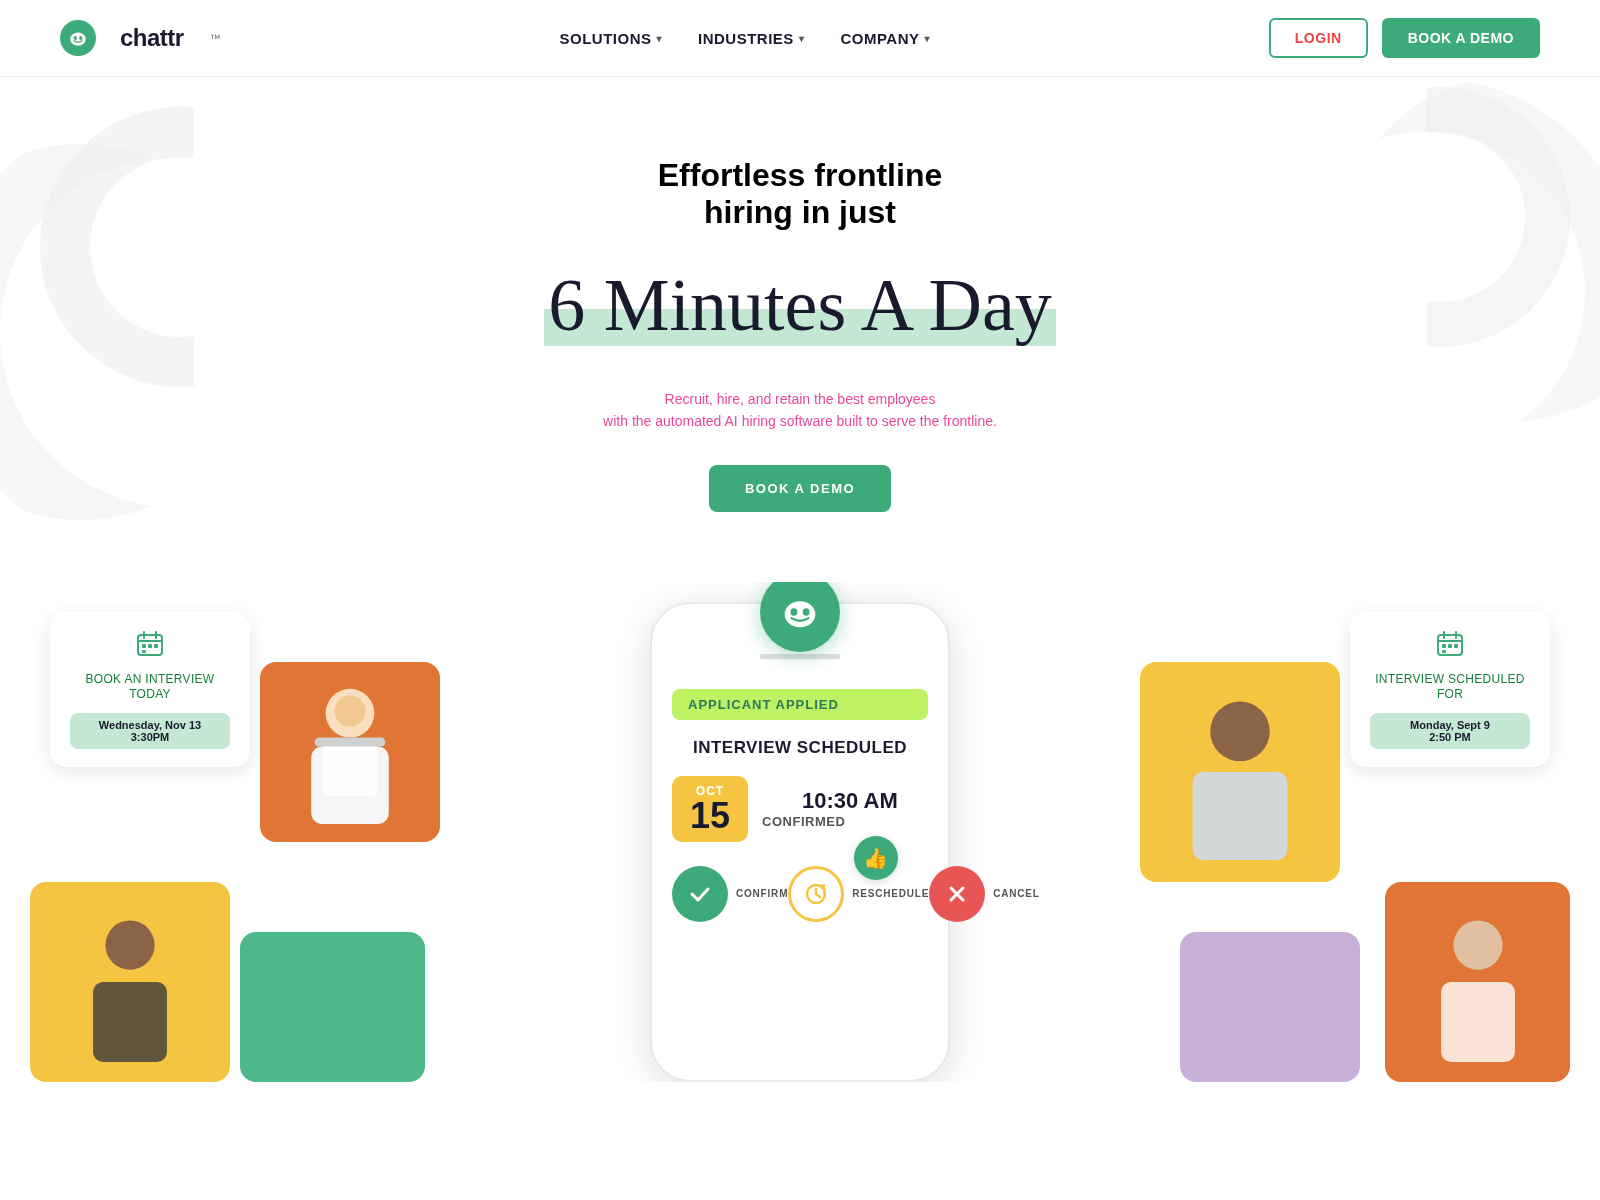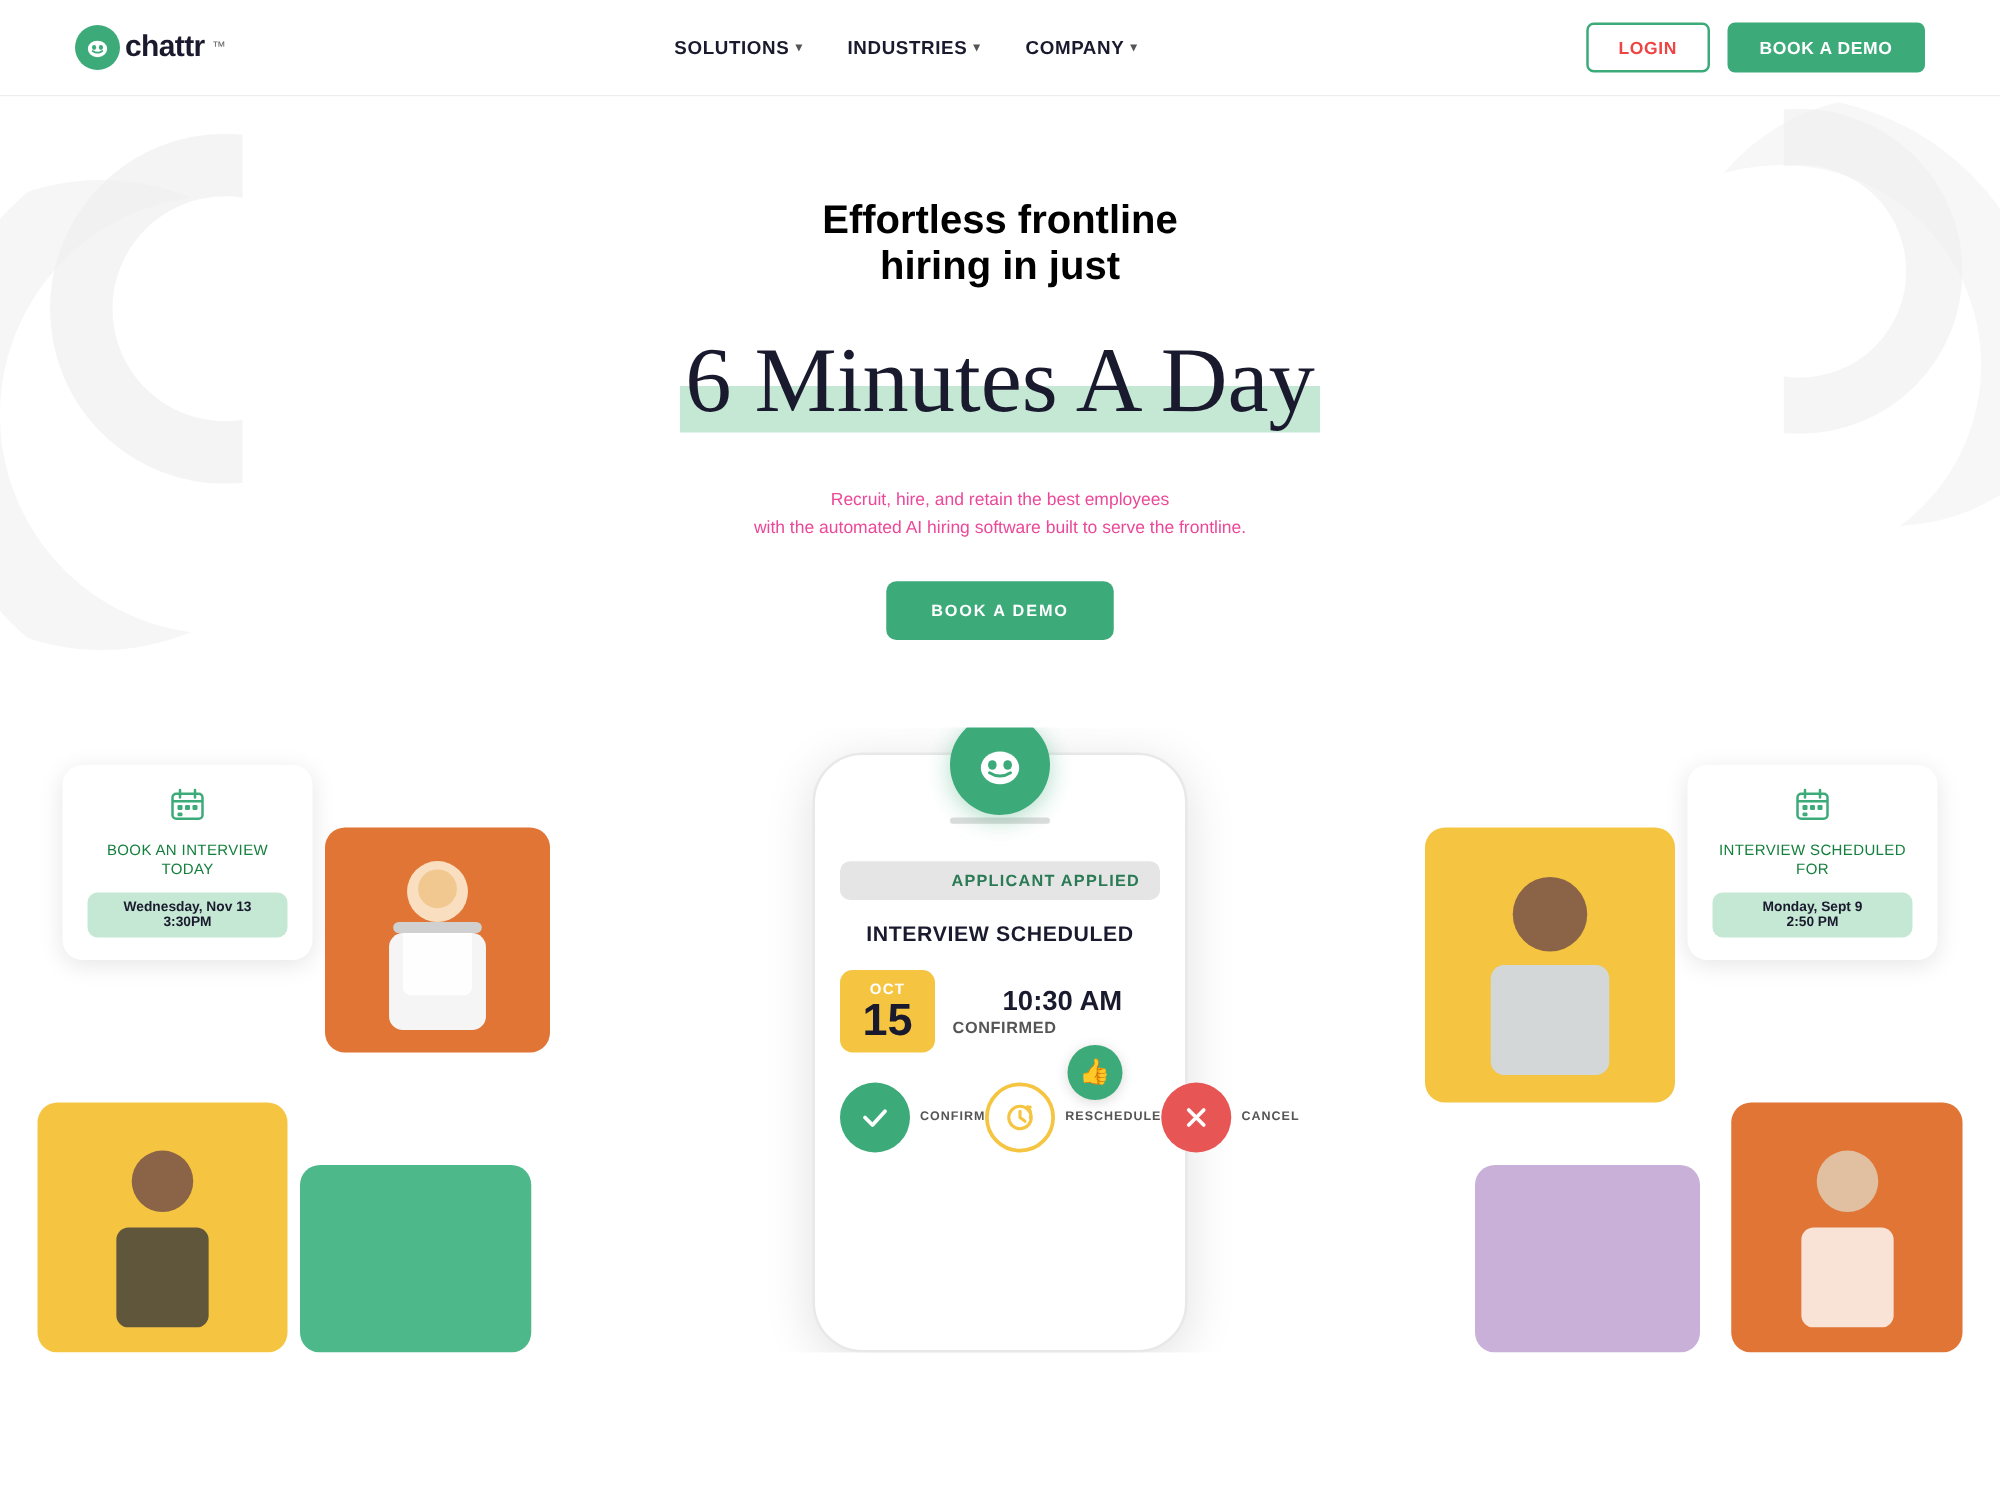--- a/index.html
+++ b/index.html
@@ -18,21 +18,21 @@
       justify-content: space-between;
       padding: 18px 60px;
       border-bottom: 1px solid #eee;
       position: relative;
       z-index: 10;
       background: #fff;
     }
     .nav-logo {
       display: flex;
       align-items: center;
-      gap: 4px;
+      gap: 24px;
     }
     .nav-logo-icon {
       width: 36px;
       height: 36px;
       background: #3daa7a;
       border-radius: 50%;
       display: flex;
       align-items: center;
       justify-content: center;
     }
@@ -200,23 +200,23 @@
     .phone-top-bar {
       width: 80px;
       height: 5px;
       background: #ddd;
       border-radius: 3px;
       margin: 0 auto 30px;
     }
 
     
     .phone-badge {
-      background: #e5e5e5;
+      background: #bef264;
       color: #2a7a55;
-      text-align: right;
+      text-align: left;
       border-radius: 8px;
       padding: 8px 16px;
       font-size: 13px;
       font-weight: 700;
       letter-spacing: 1px;
       margin-bottom: 18px;
     }
     .phone-interview-title {
       text-align: center;
       font-size: 17px;

